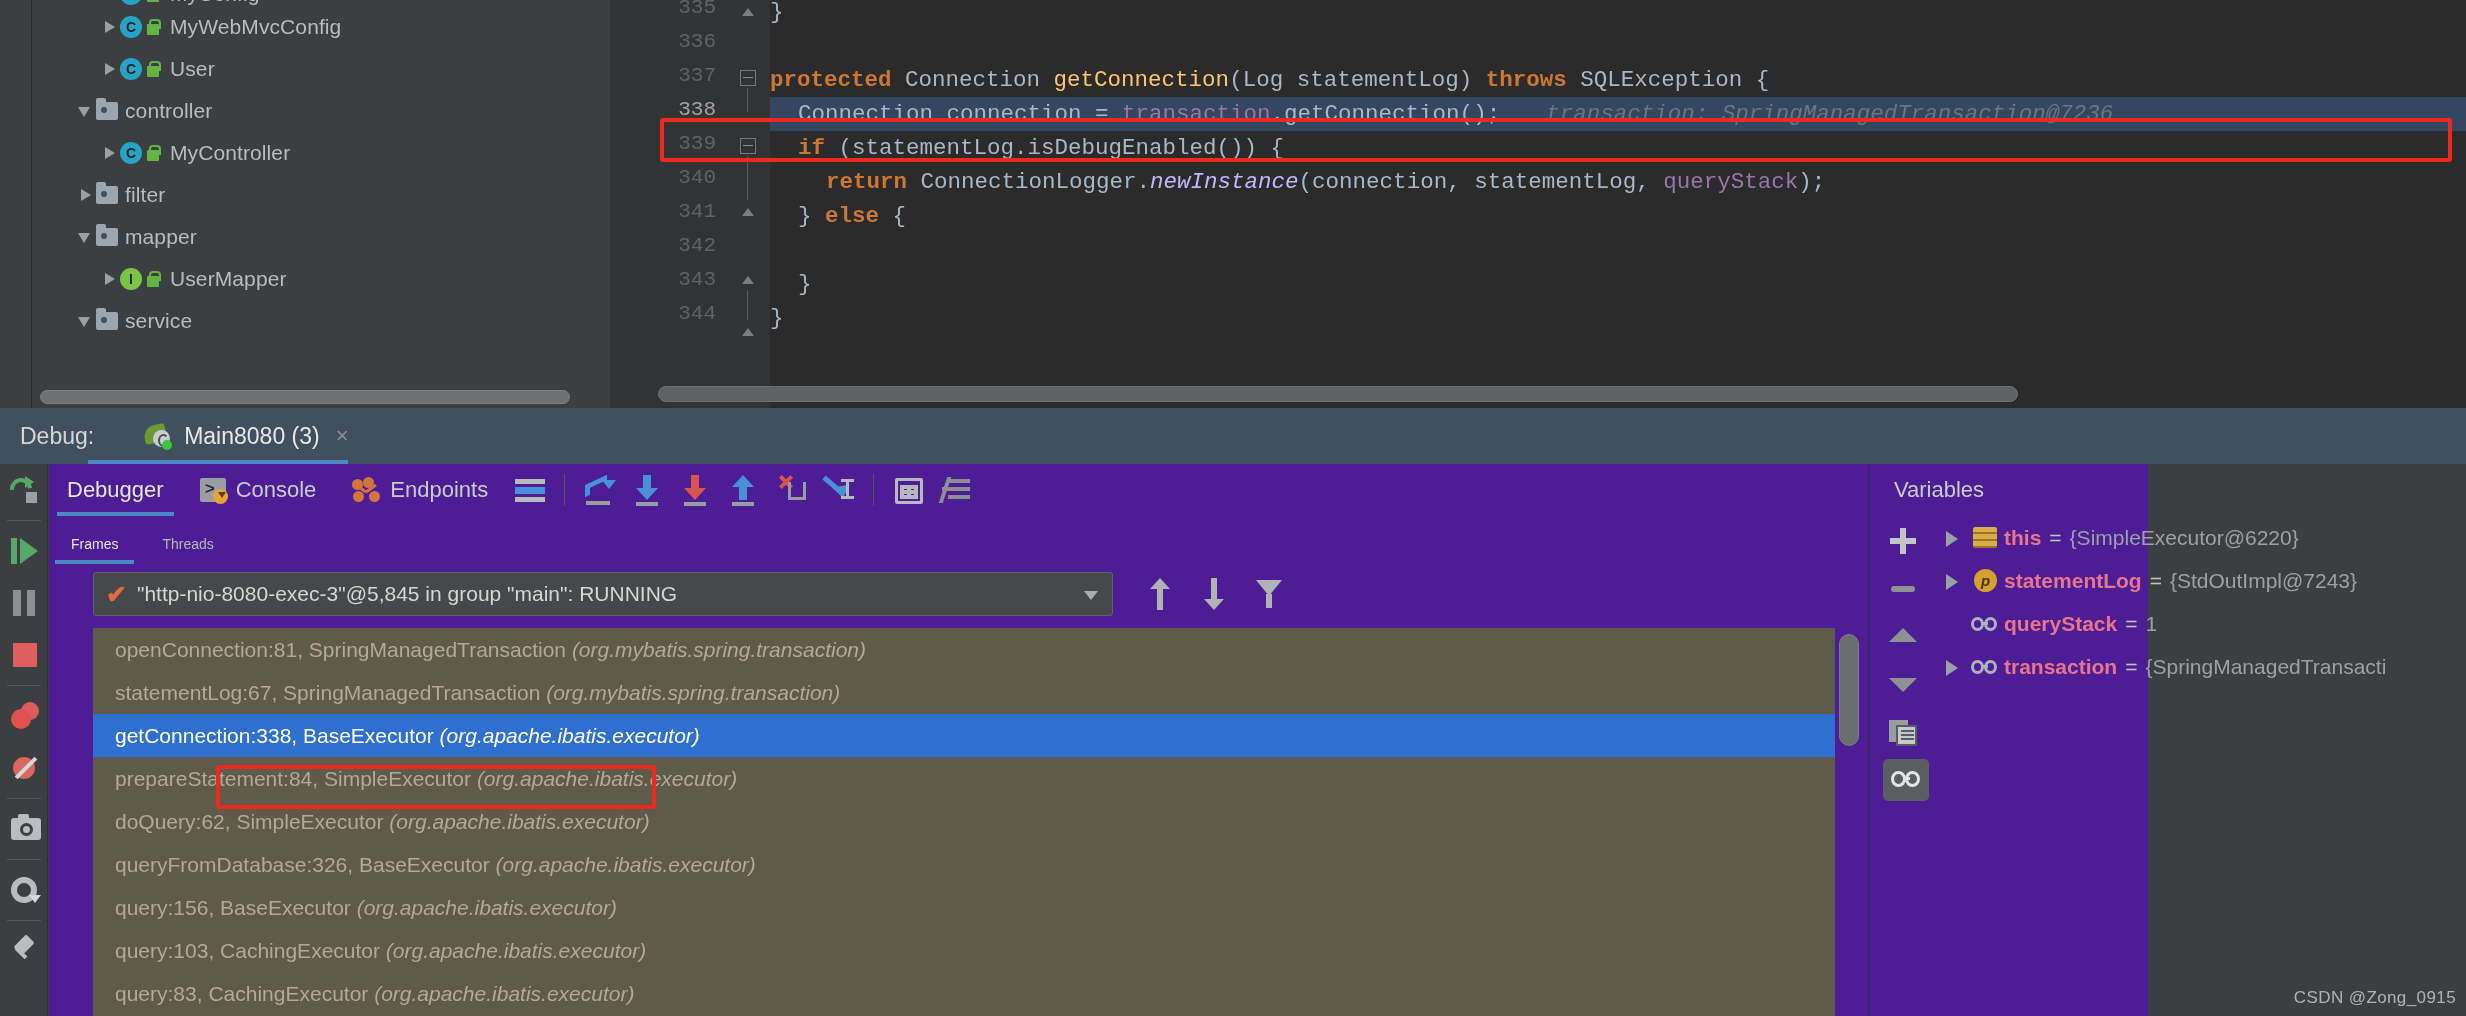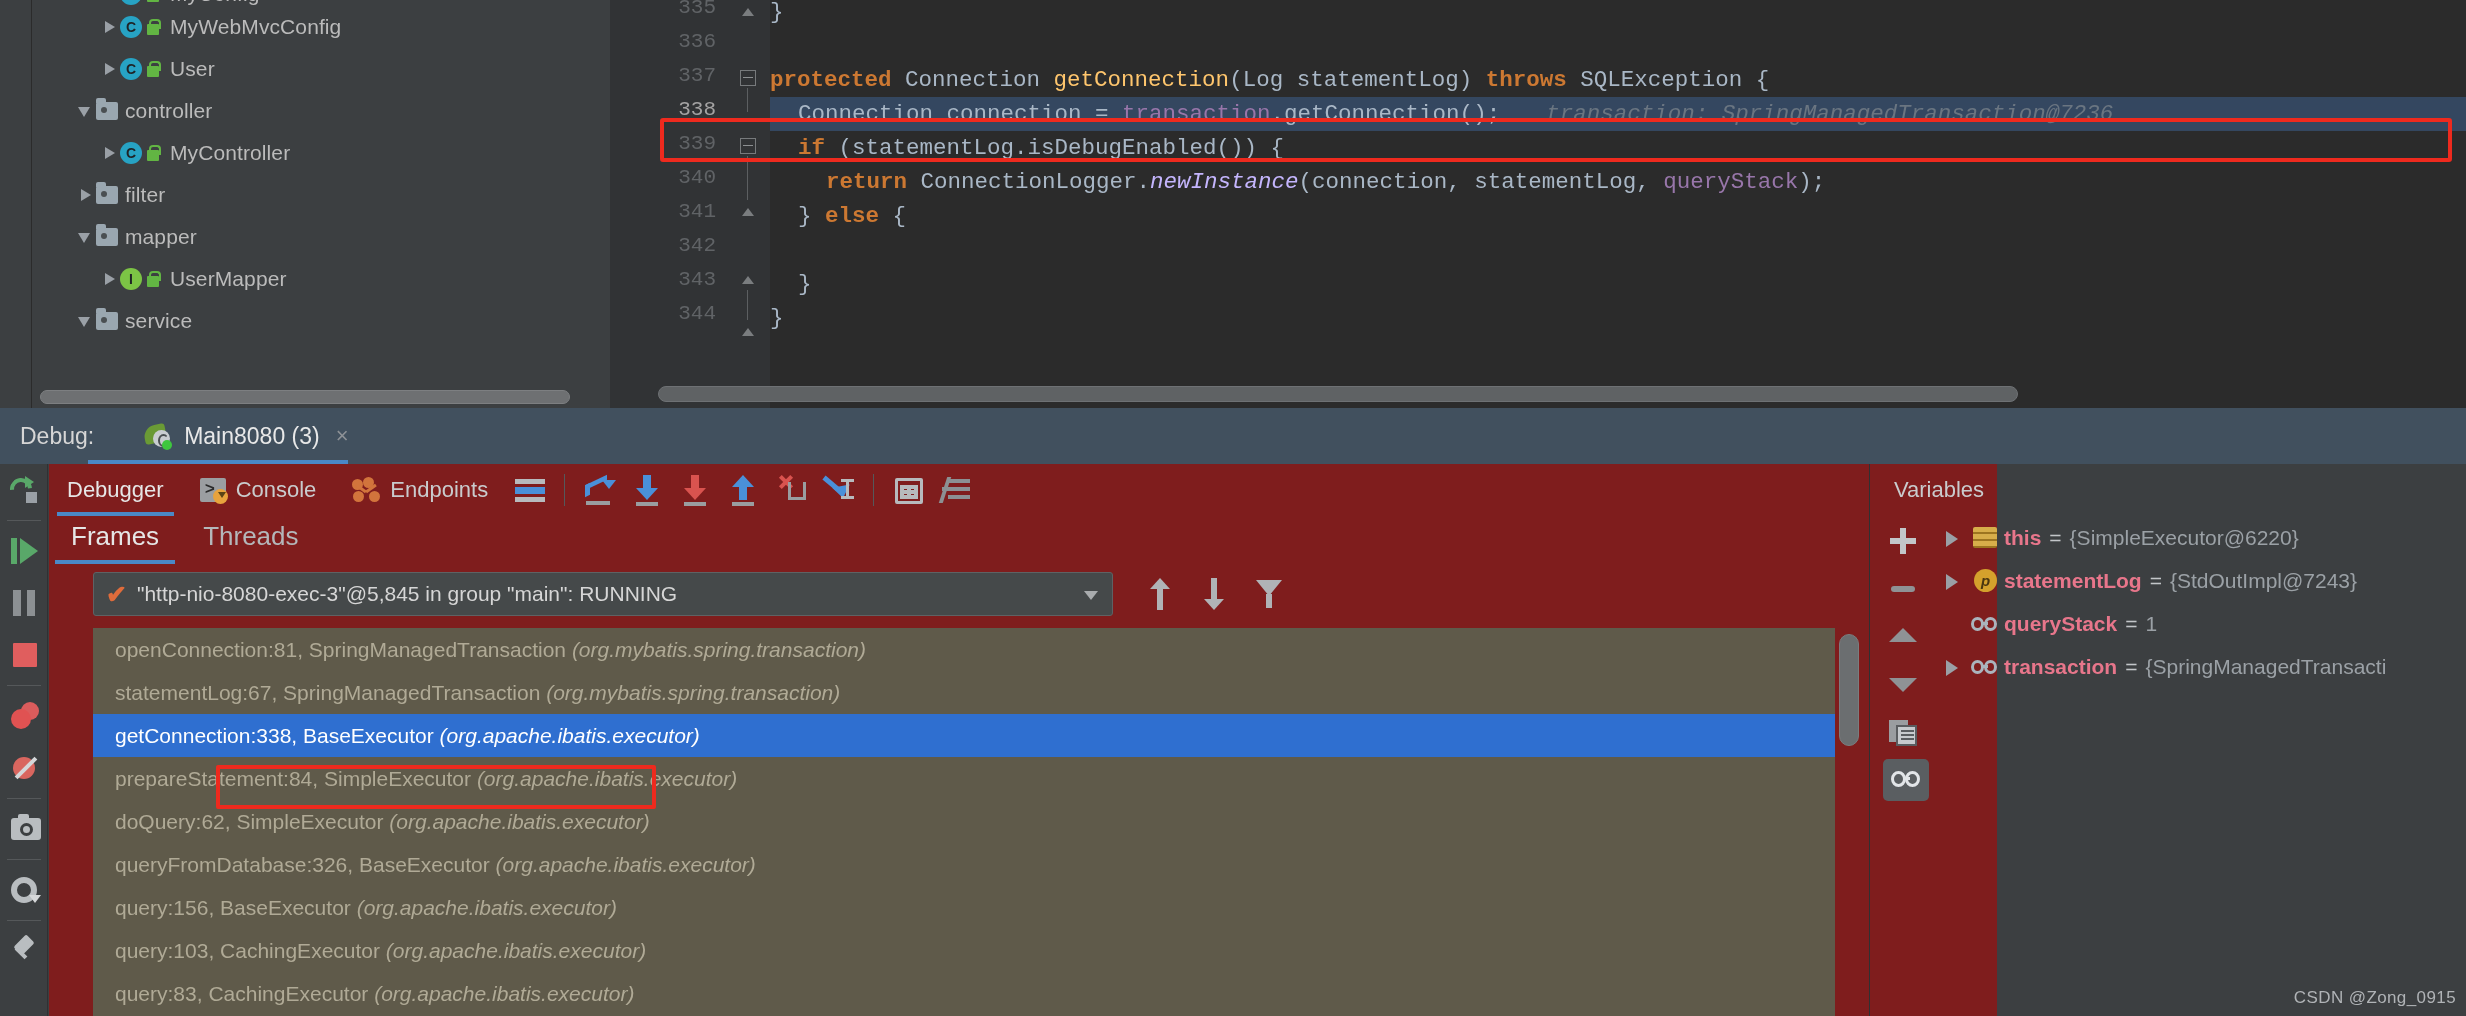--- a/index.html
+++ b/index.html
@@ -147,21 +147,21 @@
   
   .ic-gear { position:absolute; left:11px; top:13px; width:28px; height:28px;}
   .ic-gear .g { position:absolute; left:0; top:0; width:26px; height:26px; border-radius:50%; border:6px solid #b9bdc0;}
   .ic-gear .cv { position:absolute; left:18px; top:18px; border-top:8px solid #d5d7d9; border-left:6px solid transparent; border-right:6px solid transparent;}
   
   .ic-pin { position:absolute; left:13px; top:12px; width:26px; height:26px;}
   .ic-pin .h { position:absolute; left:2px; top:2px; width:18px; height:12px; background:#b9bdc0; transform:rotate(-45deg); border-radius:2px;}
   .ic-pin .n { position:absolute; left:1px; top:14px; width:14px; height:4px; background:#b9bdc0; transform:rotate(45deg);}
 
   
-  #debug-content { position:absolute; left:49px; top:56px; width:1948px; height:552px; background:#7f1d1d; }
+  #debug-content { position:absolute; left:49px; top:56px; width:2099px; height:552px; background:#4c1d95; }
 
   .dbg-toolbar { position:absolute; left:0; top:0; width:2417px; height:52px; display:flex; align-items:center; }
   .dbg-tab { display:flex; align-items:center; height:52px; padding:0 18px; position:relative; }
   .dbg-tab-label { font-size:22px; color:#c9cbcd; }
   .dbg-tab.active .dbg-tab-label { color:#e6e6e6; }
   .dbg-tab.active::after { content:""; position:absolute; left:8px; right:8px; bottom:0; height:4px; background:#4a88c7;}
   .console-ic { width:26px; height:24px; position:relative; margin-right:10px; background:#9b9ea1; border-radius:2px;}
   .console-ic .gt { position:absolute; left:5px; top:2px; font-size:17px; color:#2b2b2b; font-family:"Liberation Mono",monospace; font-weight:bold; line-height:20px;}
   .console-ic .ball { position:absolute; left:13px; top:11px; width:15px; height:15px; border-radius:50%; background:#e8a33d;}
   .console-ic .ball::after { content:""; position:absolute; left:5px; top:3px; border-top:6px solid #5a4416; border-left:4px solid transparent; border-right:4px solid transparent;}
@@ -219,21 +219,21 @@
   .ic-settings2 { position:absolute; left:10px; top:15px; width:30px; height:22px;}
   .ic-settings2 span { position:absolute; height:4px; background:#8c9093; display:block;}
   .ic-settings2 span:nth-child(1){ left:6px; top:0; width:22px;}
   .ic-settings2 span:nth-child(2){ left:0; top:8px; width:28px;}
   .ic-settings2 span:nth-child(3){ left:6px; top:16px; width:22px;}
   .ic-settings2 .sl { position:absolute; left:1px; top:-2px; width:4px; height:26px; background:#8c9093; transform:skewX(-18deg);}
 
   
   #frames-pane { position:absolute; left:0; top:52px; width:1820px; height:500px; }
   .frames-tabs { position:absolute; left:0; top:0; width:1820px; height:48px; display:flex; align-items:flex-end; }
-  .ftab { position:relative; padding:0 22px 12px 22px; font-size:26px; color:#b4b7ba; }
+  .ftab { position:relative; padding:0 22px 12px 22px; font-size:14px; color:#b4b7ba; }
   .ftab.active { color:#e6e6e6; }
   .ftab.active::after { content:""; position:absolute; left:6px; right:6px; bottom:0; height:4px; background:#4a88c7;}
 
   .thread-selector {
     position:absolute; left:44px; top:56px; width:1020px; height:44px;
     background:#45494a; border:1px solid #5e6264; border-radius:3px;
     display:flex; align-items:center;
   }
   .thread-check { margin-left:12px; margin-right:10px; color:#e06c3b; font-size:25px; line-height:1; font-weight:bold;}
   .thread-text { font-size:21px; color:#d6d6d6; white-space:nowrap; }

